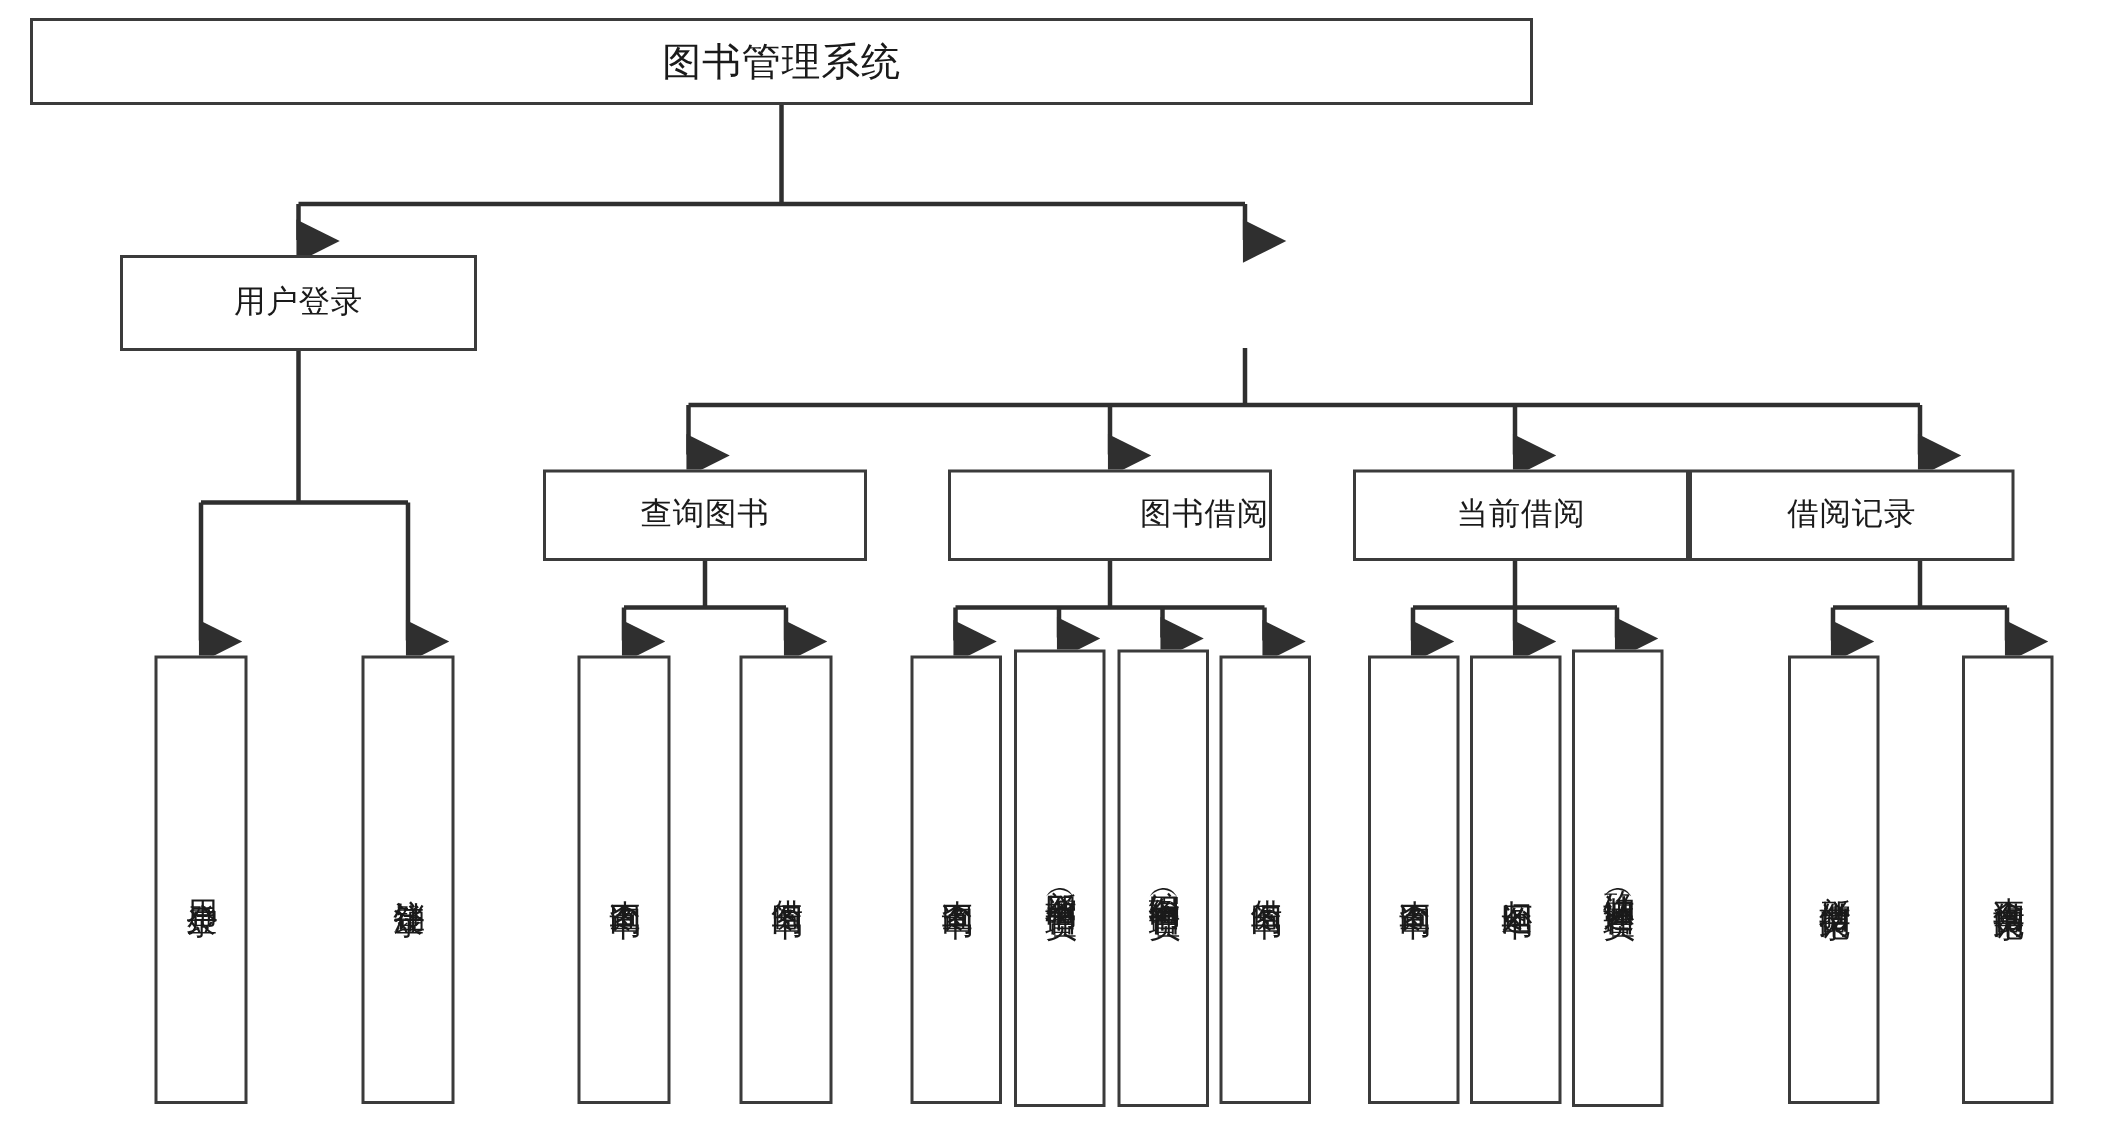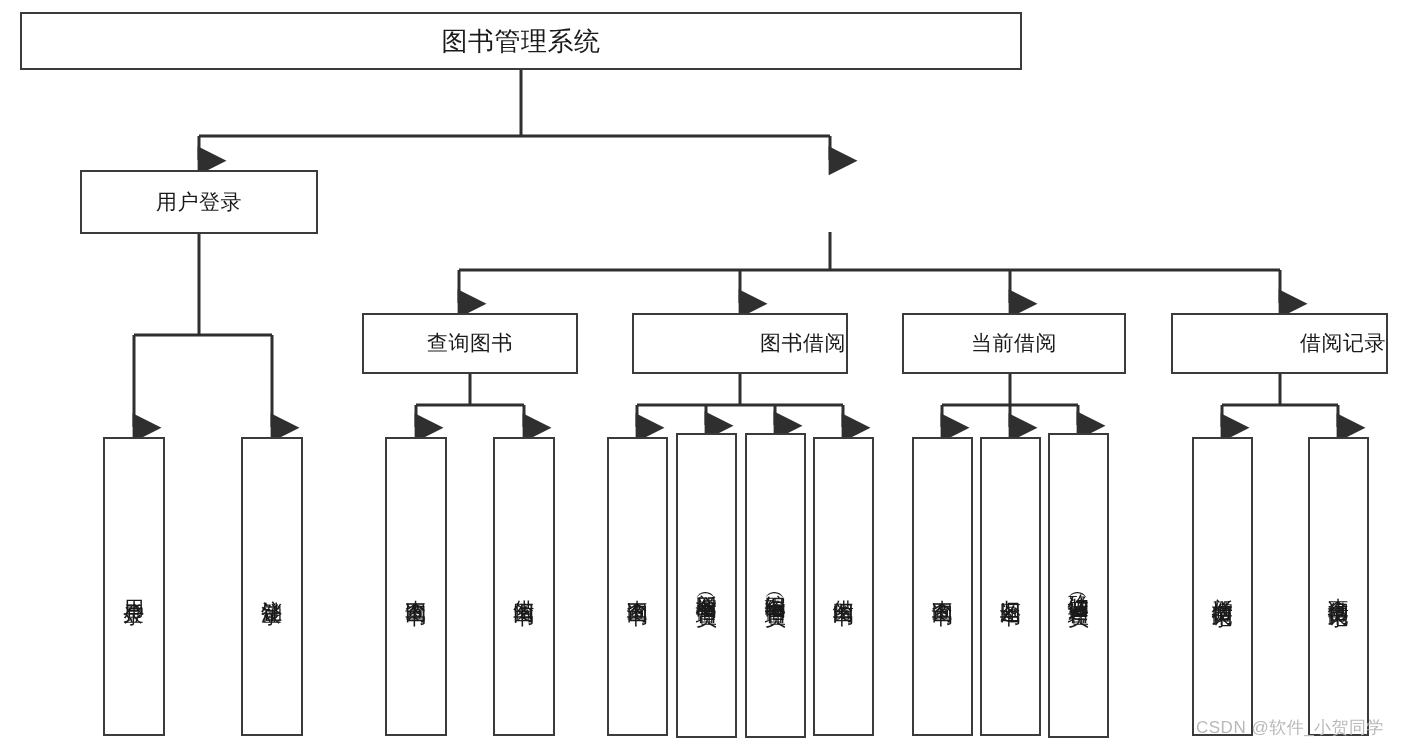--- a/index.html
+++ b/index.html
@@ -143,21 +143,21 @@
   </div>
 
   <div class="node h-node" style="left:632px; top:313px; width:216px; height:61px;justify-content:flex-end;">
     <span class="label">图书借阅</span>
   </div>
 
   <div class="node h-node" style="left:902px; top:313px; width:224px; height:61px;">
     <span class="label">当前借阅</span>
   </div>
 
-  <div class="node h-node" style="left:1171px; top:313px; width:217px; height:61px;justify-content:flex-end;">
+  <div class="node h-node" style="left:1126px; top:313px; width:217px; height:61px;">
     <span class="label">借阅记录</span>
   </div>
 
   <div class="node v-node" style="left:103px; top:437px; width:62px; height:299px;">
     <span class="label">用户登录</span>
   </div>
   <div class="node v-node" style="left:241px; top:437px; width:62px; height:299px;">
     <span class="label">注销登录</span>
   </div>
 
@@ -191,15 +191,14 @@
     <span class="label">确认归还（管理员）</span>
   </div>
 
   <div class="node v-node" style="left:1192px; top:437px; width:61px; height:299px;">
     <span class="label">新增借阅记录</span>
   </div>
   <div class="node v-node" style="left:1308px; top:437px; width:61px; height:299px;">
     <span class="label">查询借阅记录</span>
   </div>
 
-  <div class="watermark" style="left:1196px; top:716px;">CSDN @软件_小贺同学</div>
 
 </div>
 
 </body></html>

